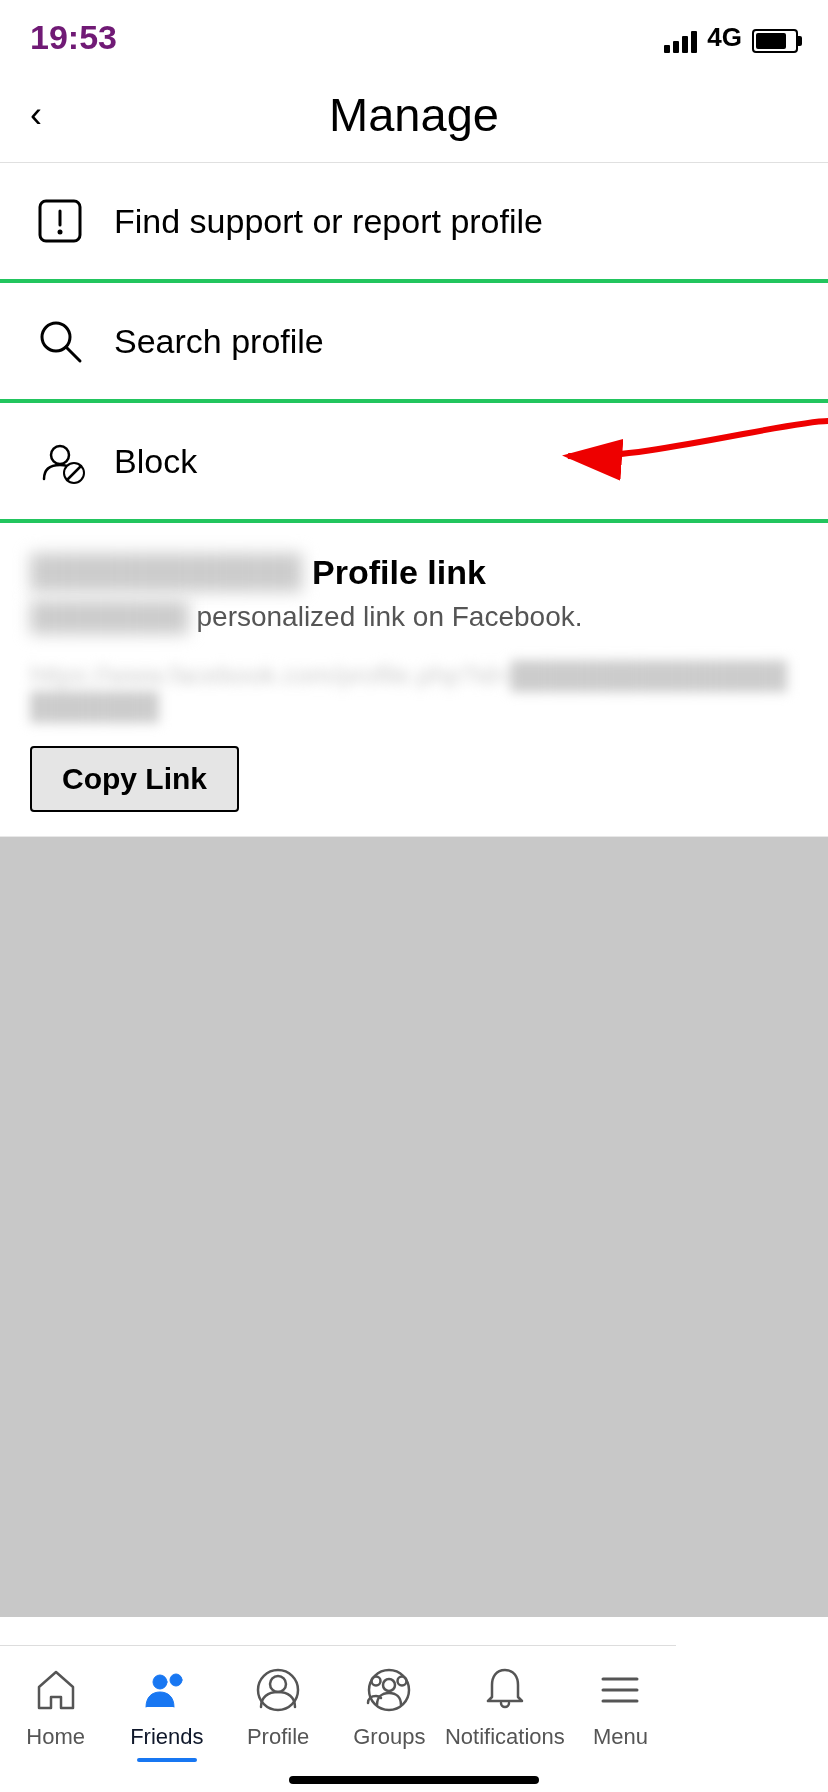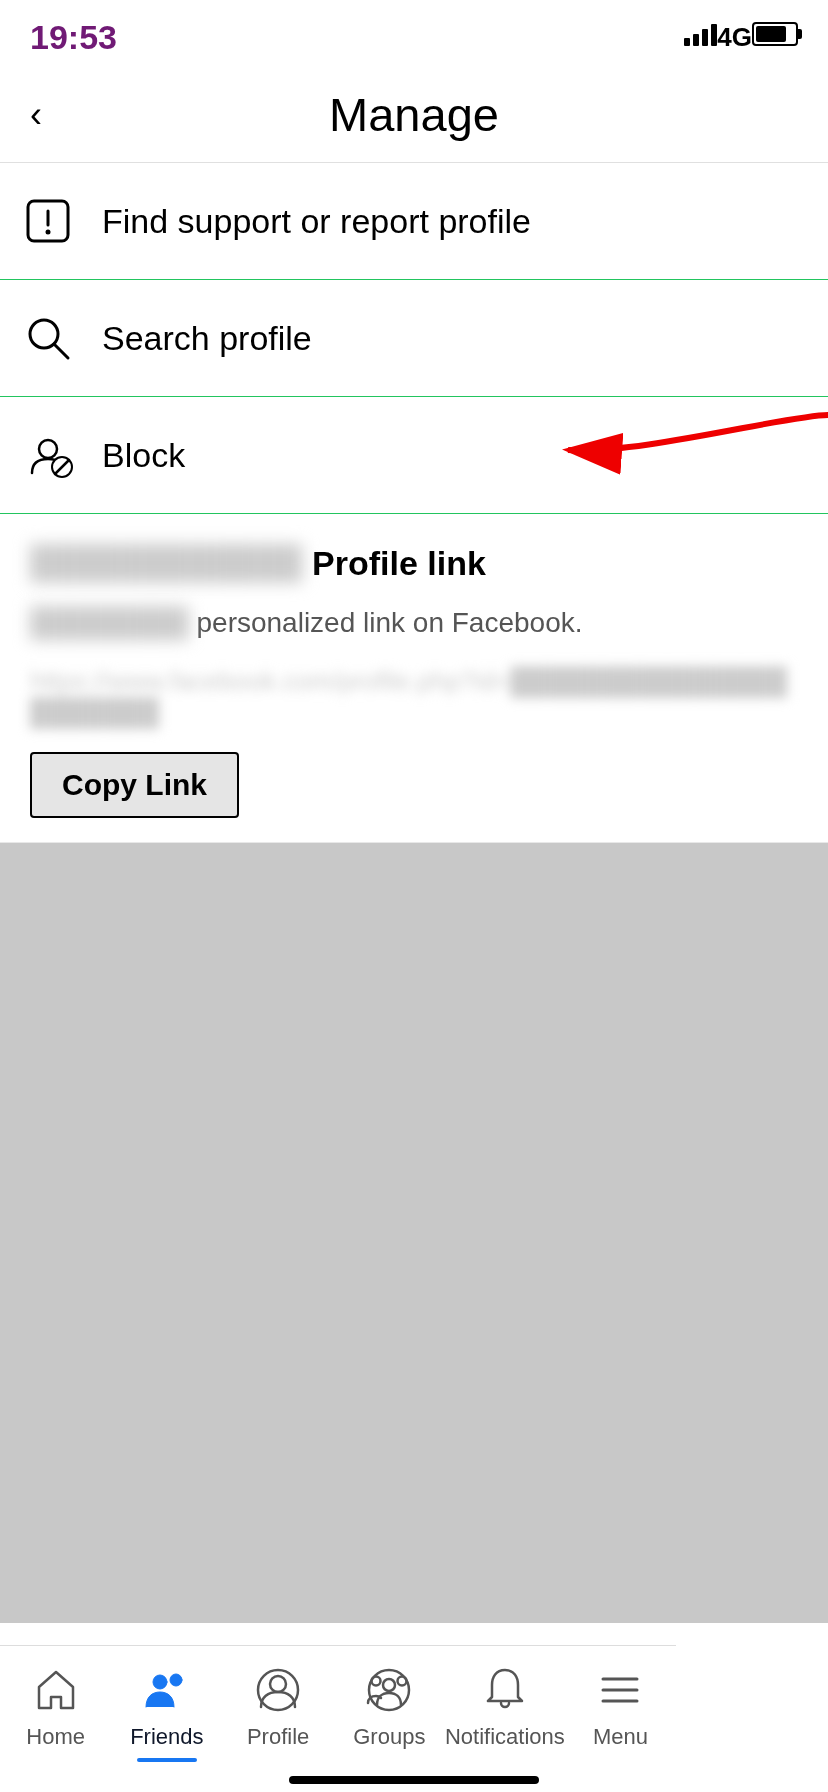--- a/index.html
+++ b/index.html
@@ -21,21 +21,22 @@
       padding: 18px 30px 10px 30px;
       background: #fff;
     }
     .status-time {
       font-size: 34px;
       font-weight: 600;
       color: #701a75;
     }
     .status-icons {
       display: flex;
-      align-items: flex-start;
+      align-items: flex-end;
+      gap: 10px;
     }
     .signal-bars {
       display: flex;
       align-items: flex-end;
       gap: 3px;
       height: 24px;
     }
     .signal-bars span {
       background: #000;
       width: 6px;
@@ -102,22 +103,22 @@
       color: #000;
     }
 
     
     .menu-list {
       background: #fff;
     }
     .menu-item {
       display: flex;
       align-items: center;
-      padding: 28px 18px;
-      border-bottom: 1px solid #22c55e;
+      padding: 28px 30px;
+      border-bottom: 4px solid #22c55e;
       cursor: pointer;
     }
     .menu-item-icon {
       width: 60px;
       height: 60px;
       display: flex;
       align-items: center;
       justify-content: center;
       margin-right: 24px;
       flex-shrink: 0;
@@ -134,21 +135,21 @@
 
     
     .profile-link-section {
       padding: 30px 30px 24px 30px;
       border-bottom: 1px solid #e8e8e8;
       background: #fff;
     }
     .profile-link-header {
       display: flex;
       align-items: flex-start;
-      margin-bottom: 24px;
+      margin-bottom: 9px;
       flex-wrap: wrap;
     }
     .profile-link-username {
       font-size: 32px;
       color: #ccc;
       filter: blur(8px);
       user-select: none;
       margin-right: 10px;
     }
     .profile-link-title {

